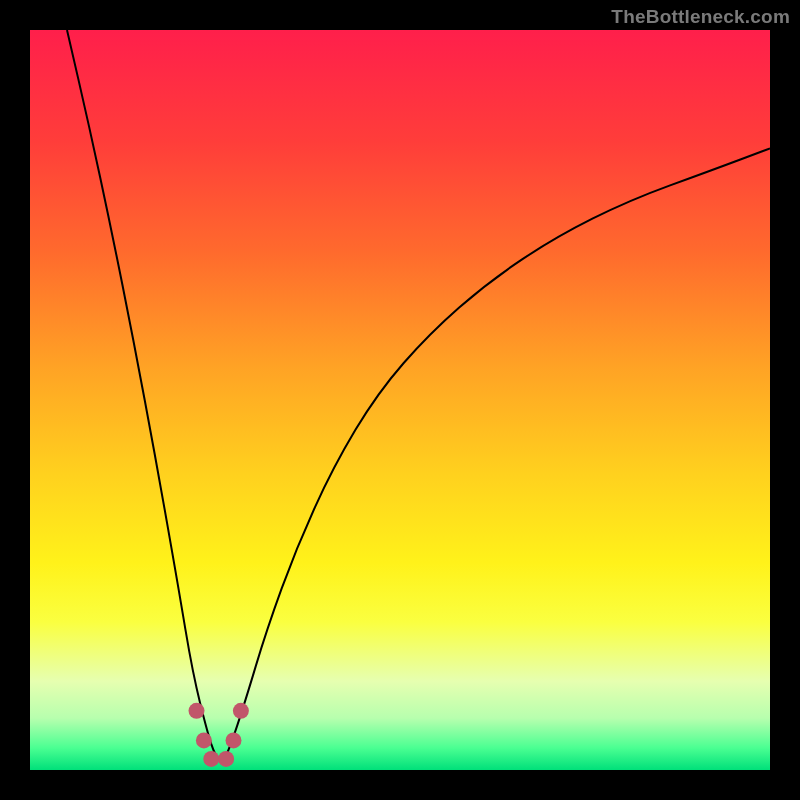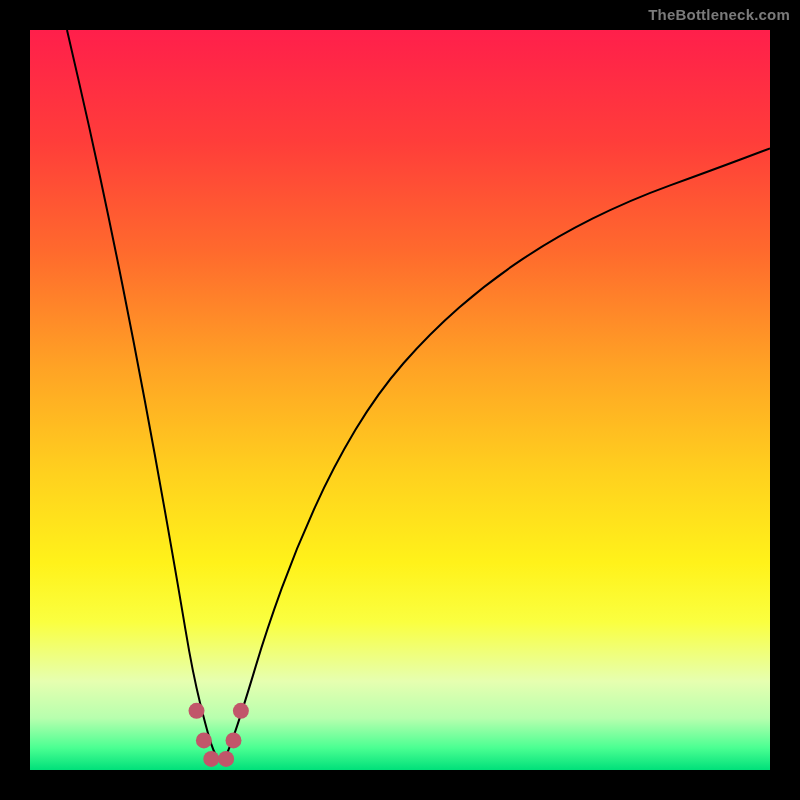--- a/index.html
+++ b/index.html
@@ -11,21 +11,21 @@
   .frame {
     width: 800px;
     height: 800px;
     position: relative;
     background: #000;
   }
   .watermark {
     position: absolute;
     top: 6px;
     right: 10px;
-    font-size: 15px;
+    font-size: 19px;
     font-weight: 600;
     color: #7a7a7a;
     letter-spacing: 0.2px;
     z-index: 5;
   }
   .plot {
     position: absolute;
     left: 30px;
     top: 30px;
     width: 740px;

